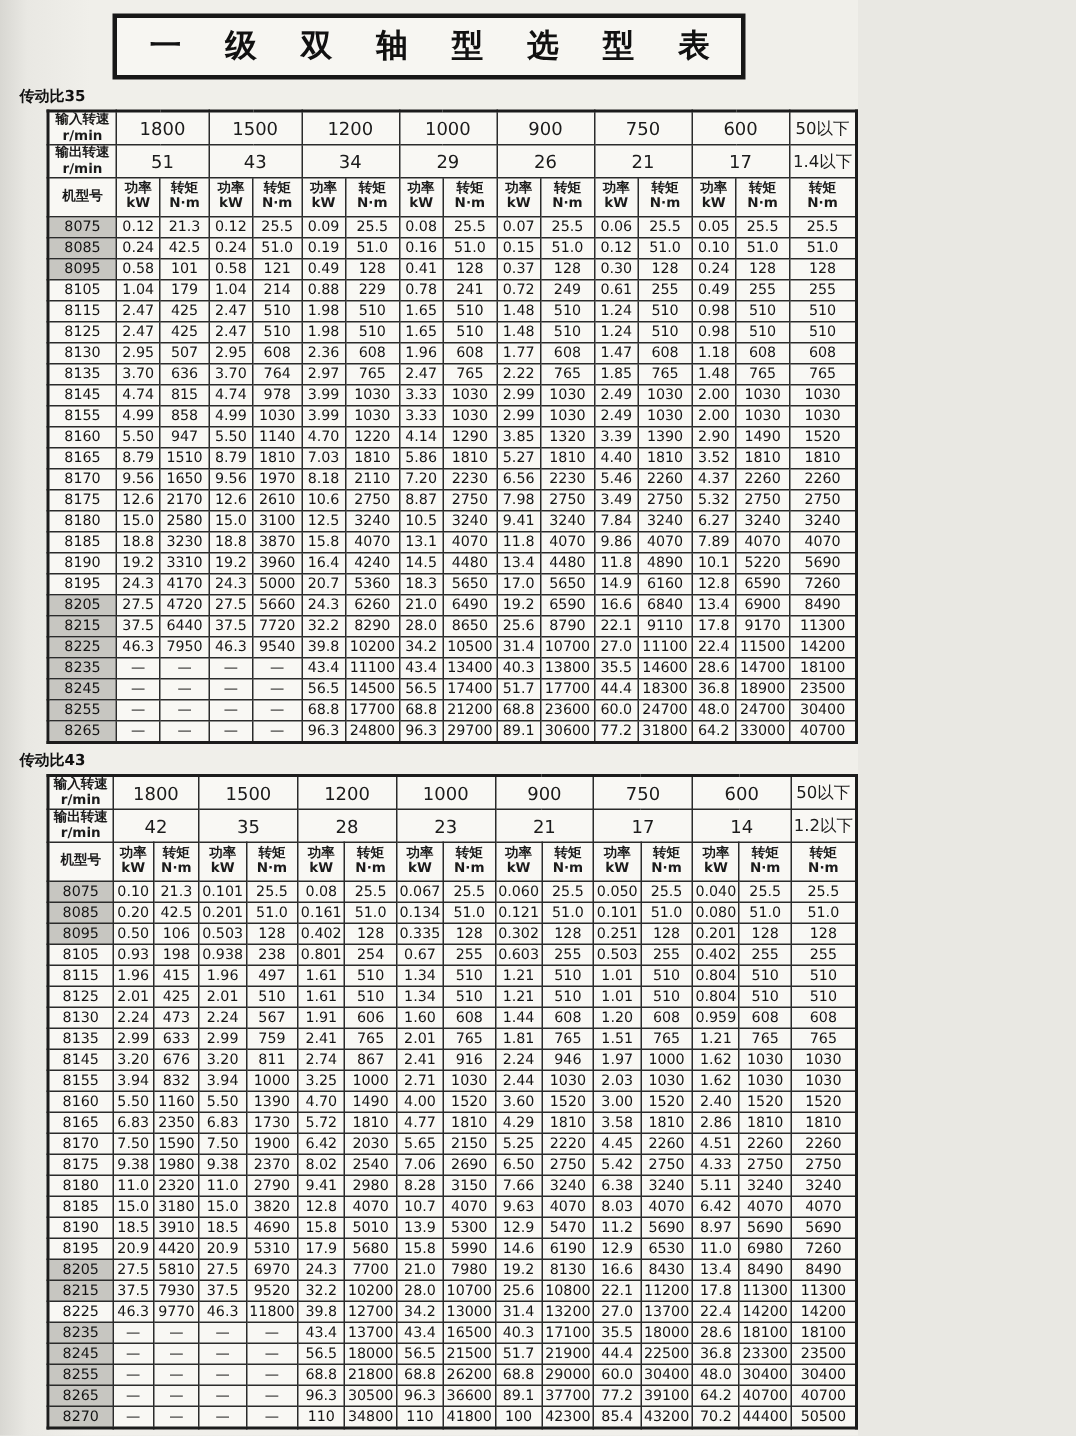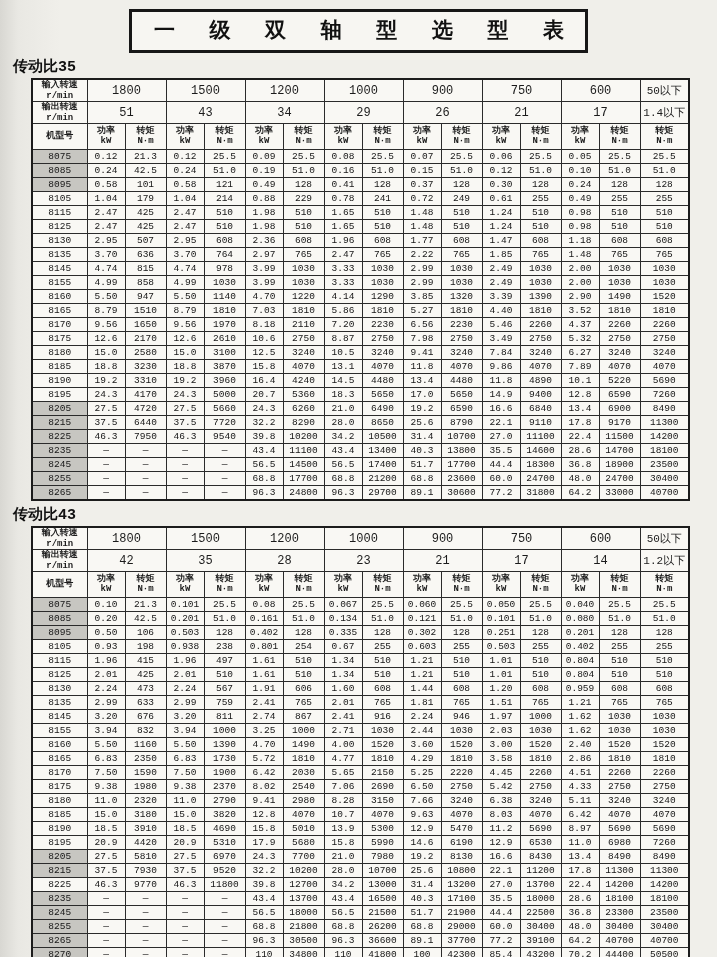--- a/index.html
+++ b/index.html
@@ -3,31 +3,31 @@
 <meta charset="utf-8">
 <style>
   html,body{margin:0;padding:0;}
   body{
     width:717px;height:957px;
     background:#e9e8e3;
     font-family:"DejaVu Sans","Liberation Sans",sans-serif;
     color:#1b1b1b;
     -webkit-font-smoothing:antialiased;
   }
-  .page{position:relative;width:717px;height:957px;overflow:hidden;
-    background:linear-gradient(90deg,#d8d7d2 0,#e9e8e3 18px,#f0efea 60px,#f0efea 100%);font-family:Liberation Mono, monospace;}
+  .page{position:relative;width:572px;height:957px;overflow:hidden;
+    background:linear-gradient(90deg,#d8d7d2 0,#e9e8e3 18px,#f0efea 60px,#f0efea 100%);}
   .title-wrap{display:flex;justify-content:center;padding-top:9px;}
   .title-box{
     border:3px solid #171717;
     background:#f7f6f2;
     padding:4px 10px 6px 22px;
     font-size:21px;font-weight:bold;letter-spacing:11px;
     color:#111;
   }
-  .section-label{font-size:15px;font-weight:bold;margin:4px 0 2px 13px;color:#111;}
+  .section-label{font-size:10px;font-weight:bold;margin:4px 0 2px 13px;color:#111;}
   .tbl-wrap{margin:0 0 0 31px;}
   table{border-collapse:collapse;table-layout:fixed;background:#f9f8f4;}
   th,td{border:1px solid #2b2b2b;text-align:center;vertical-align:middle;
     padding:0;overflow:hidden;white-space:nowrap;}
   table{border:2px solid #1c1c1c;}
   col.c-model{width:55px;}
   col.c-pow{width:38px;}
   col.c-tq{width:41px;}
   col.c-last{width:49px;}
   th.hlab{font-size:9px;font-weight:bold;line-height:1.15;height:21px;}
@@ -424,21 +424,21 @@
               <td>4170</td>
               <td>24.3</td>
               <td>5000</td>
               <td>20.7</td>
               <td>5360</td>
               <td>18.3</td>
               <td>5650</td>
               <td>17.0</td>
               <td>5650</td>
               <td>14.9</td>
-              <td>9400</td>
+              <td>6160</td>
               <td>12.8</td>
               <td>6590</td>
               <td>7260</td>
             </tr>
             <tr>
               <td class="model shaded">8205</td>
               <td>27.5</td>
               <td>4720</td>
               <td>27.5</td>
               <td>5660</td>

